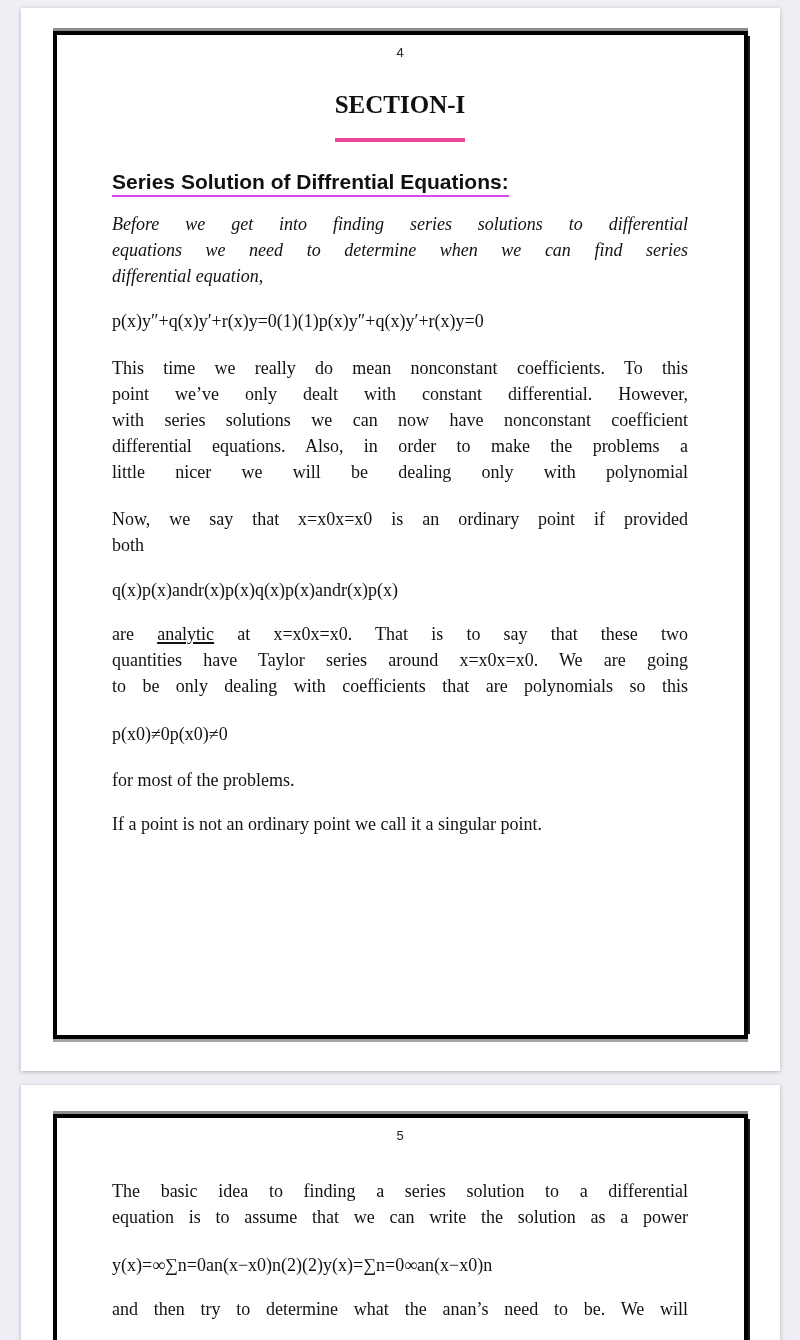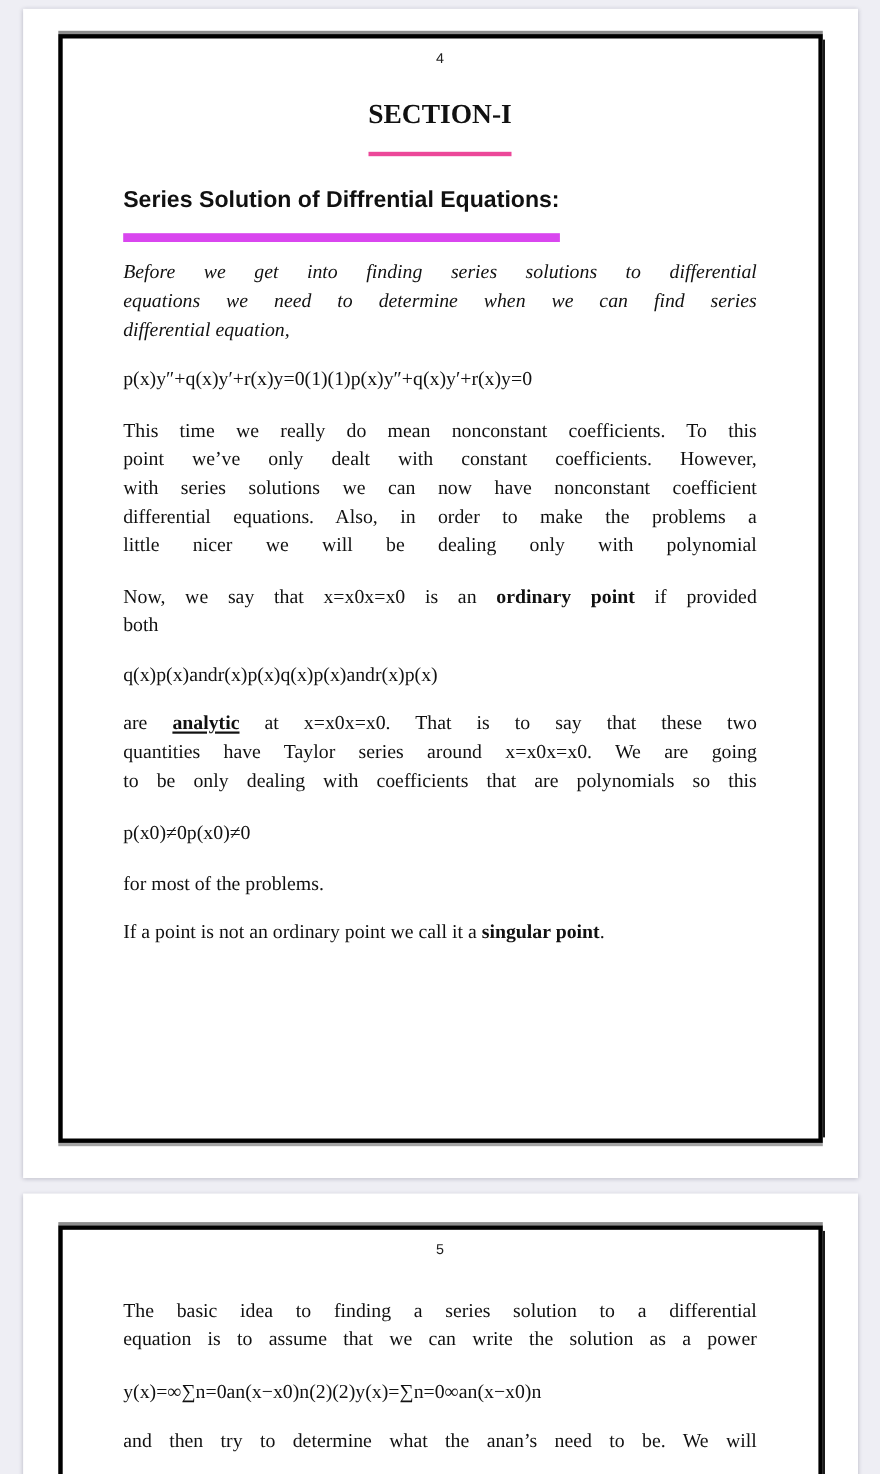--- a/index.html
+++ b/index.html
@@ -39,26 +39,26 @@
     line-height: 16px;
     text-align: center;
     color: #222;
   }
   .section { text-align: center; font-size: 25px; font-weight: bold; margin-top: 30px; line-height: 1.15; }
   .usec { display: inline-block; border-bottom: 4px solid #ec4899; padding-bottom: 18px; }
   .subhead {
     font-family: "Liberation Sans", "DejaVu Sans", sans-serif;
     font-size: 21px; font-weight: bold; margin-top: 28px; line-height: 1.15;
   }
-  .usub { display: inline-block; border-bottom: 8px solid #d946ef; padding-bottom: 18px; }
+  .usub { display: inline-block; border-bottom: 2px solid #d946ef; padding-bottom: 1px; }
   .blk { font-size: 18px; line-height: 26px; }
   .ln { text-align: justify; text-align-last: justify; }
   .ln.pl { text-align: left; text-align-last: left; }
   .formula { font-size: 18px; line-height: 26px; text-align: left; }
-  b.term { font-weight: bold; }
+  b.term { font-weight: normal; }
   b.term.u { text-decoration: underline; text-decoration-thickness: 2px; text-underline-offset: 2px; }
   .mt14 { margin-top: 14px; font-style: italic; } .mt18 { margin-top: 18px; } .mt19 { margin-top: 19px; }
   .mt20 { margin-top: 20px; } .mt21 { margin-top: 21px; } .mt22 { margin-top: 22px; }
   .mt34 { margin-top: 34px; }
 </style>
 </head>
 <body>
 
 <div class="viewport">
 
@@ -75,21 +75,21 @@
         <div class="blk mt14">
           <div class="ln">Before we get into finding series solutions to differential</div>
           <div class="ln">equations we need to determine when we can find series</div>
           <div class="ln pl">differential equation,</div>
         </div>
 
         <div class="formula mt19">p(x)y″+q(x)y′+r(x)y=0(1)(1)p(x)y″+q(x)y′+r(x)y=0</div>
 
         <div class="blk mt21">
           <div class="ln">This time we really do mean nonconstant coefficients. To this</div>
-          <div class="ln">point we’ve only dealt with constant coefficients. However,</div>
+          <div class="ln">point we’ve only dealt with constant differential. However,</div>
           <div class="ln">with series solutions we can now have nonconstant coefficient</div>
           <div class="ln">differential equations. Also, in order to make the problems a</div>
           <div class="ln">little nicer we will be dealing only with polynomial</div>
         </div>
 
         <div class="blk mt21">
           <div class="ln"><span>Now, we say that x=x0x=x0 is an </span><b class="term">ordinary point</b><span> if provided</span></div>
           <div class="ln pl">both</div>
         </div>
 

